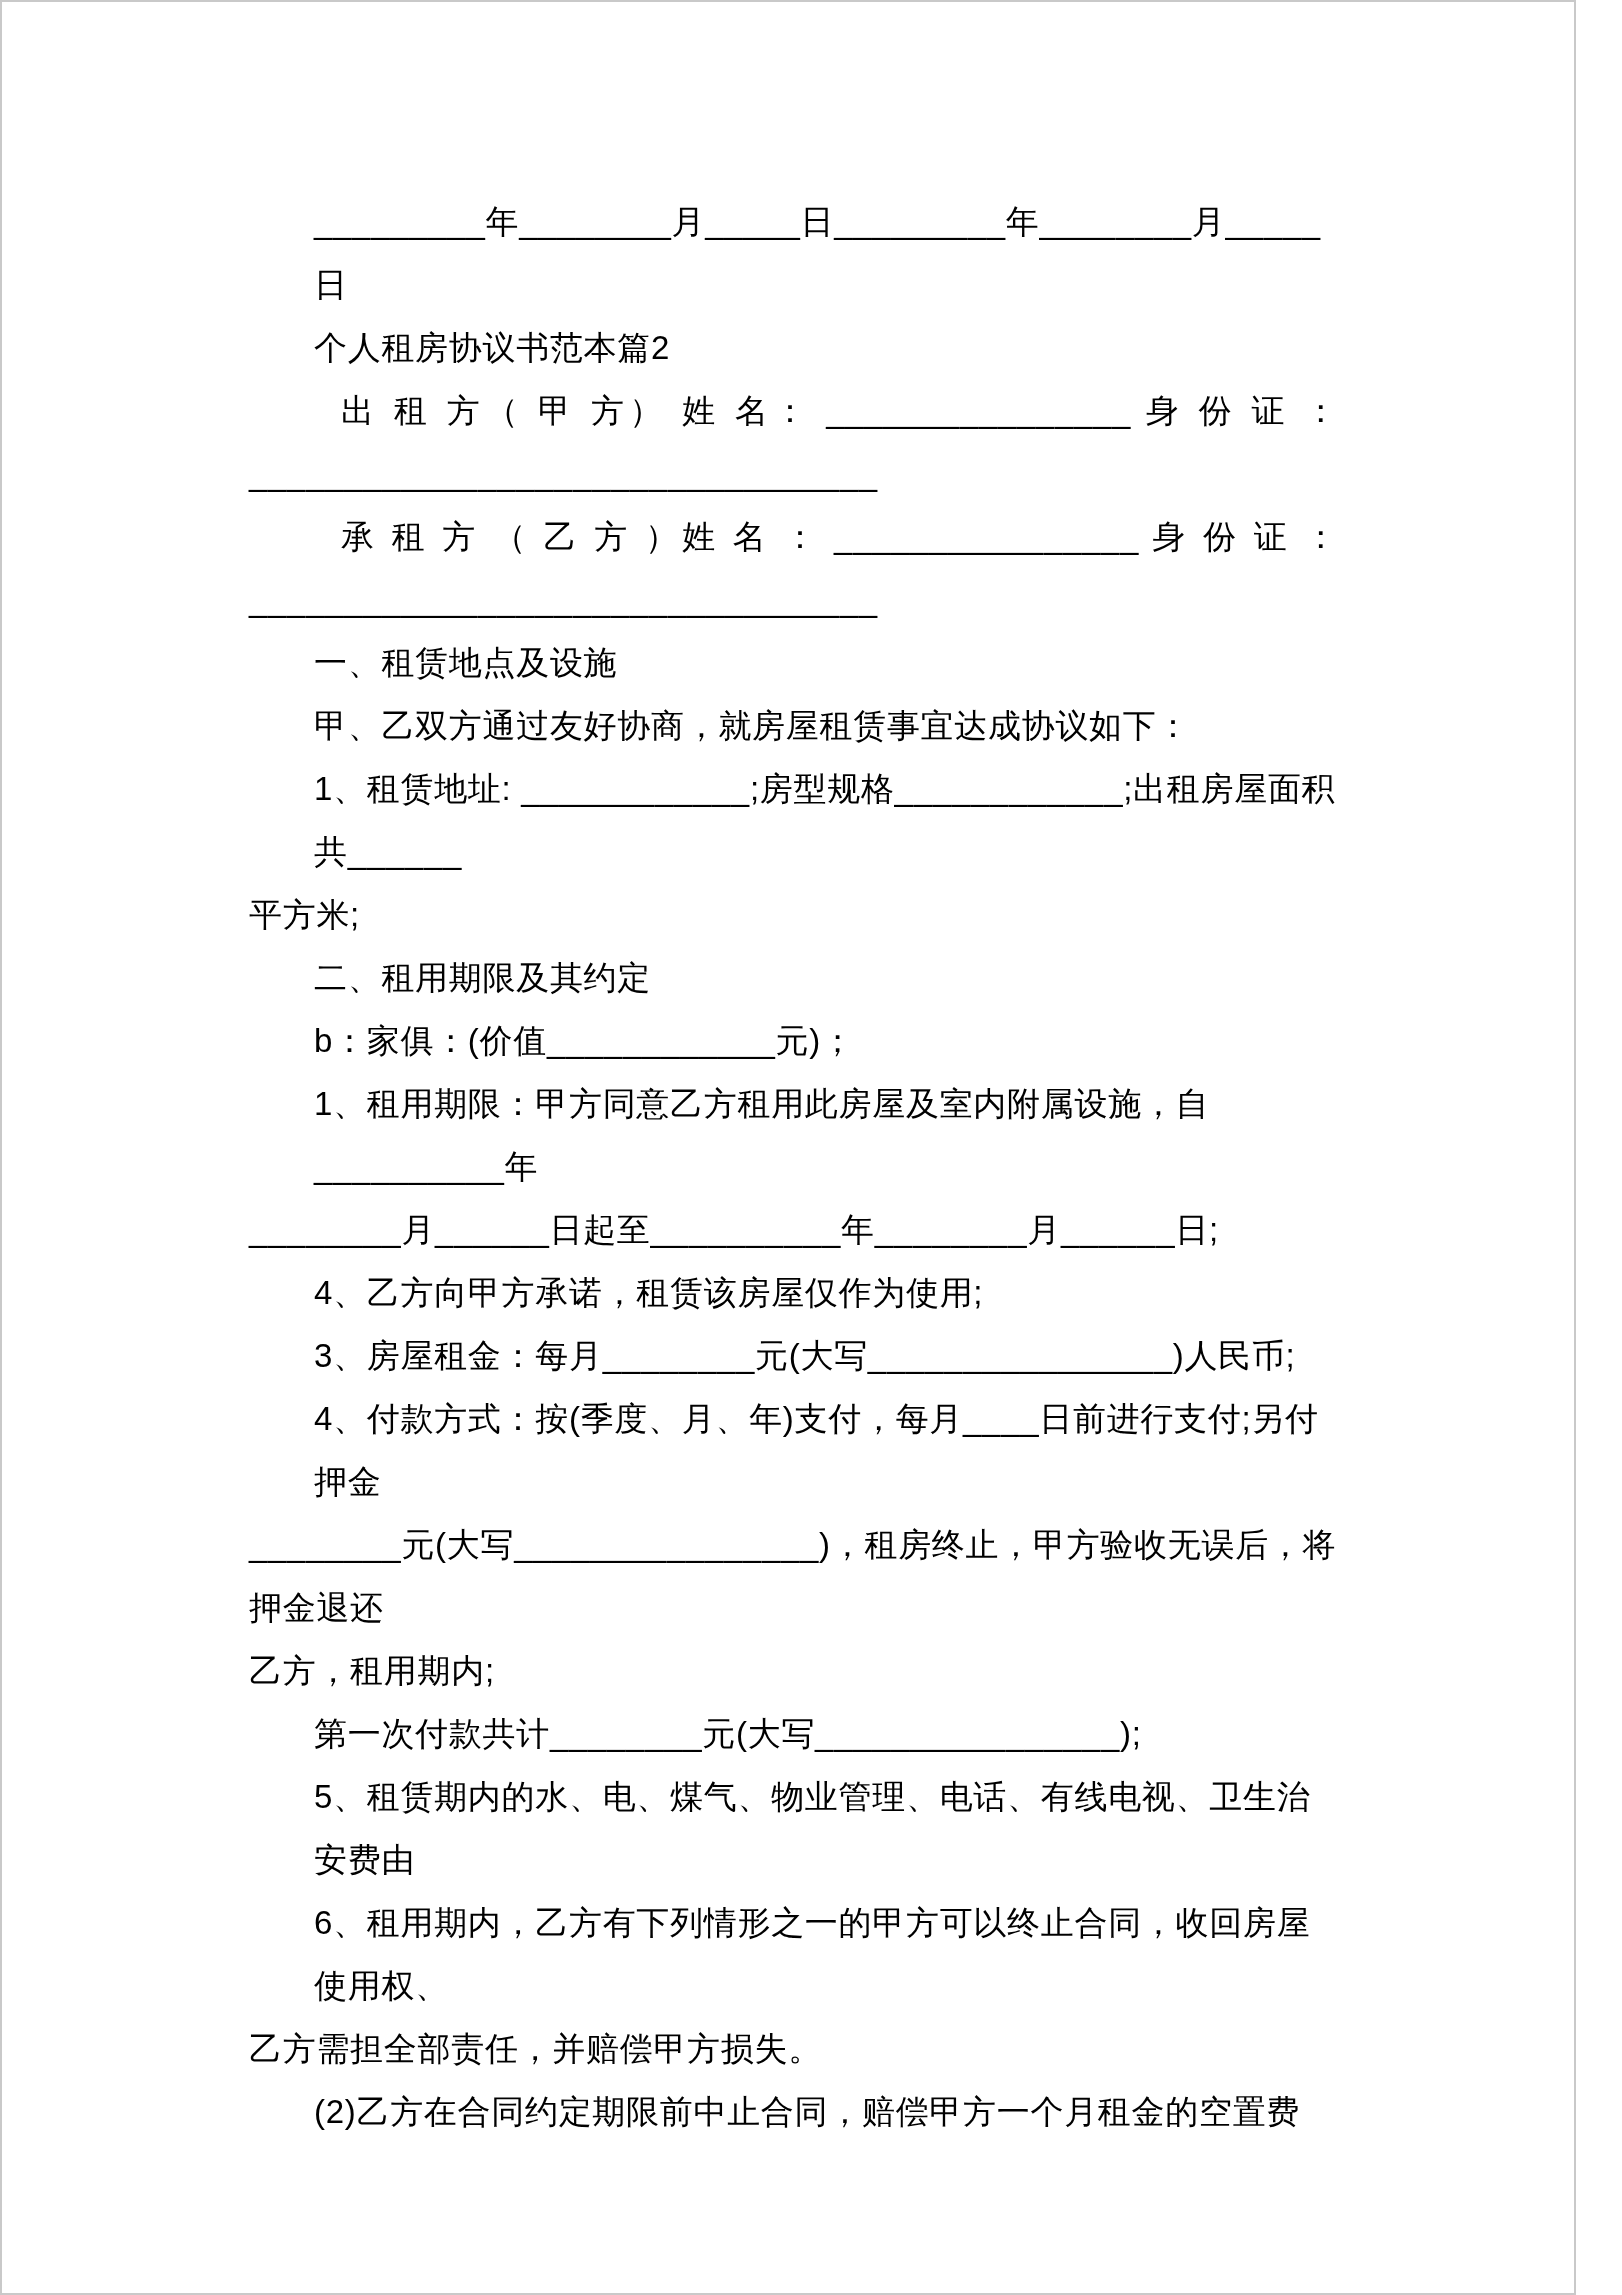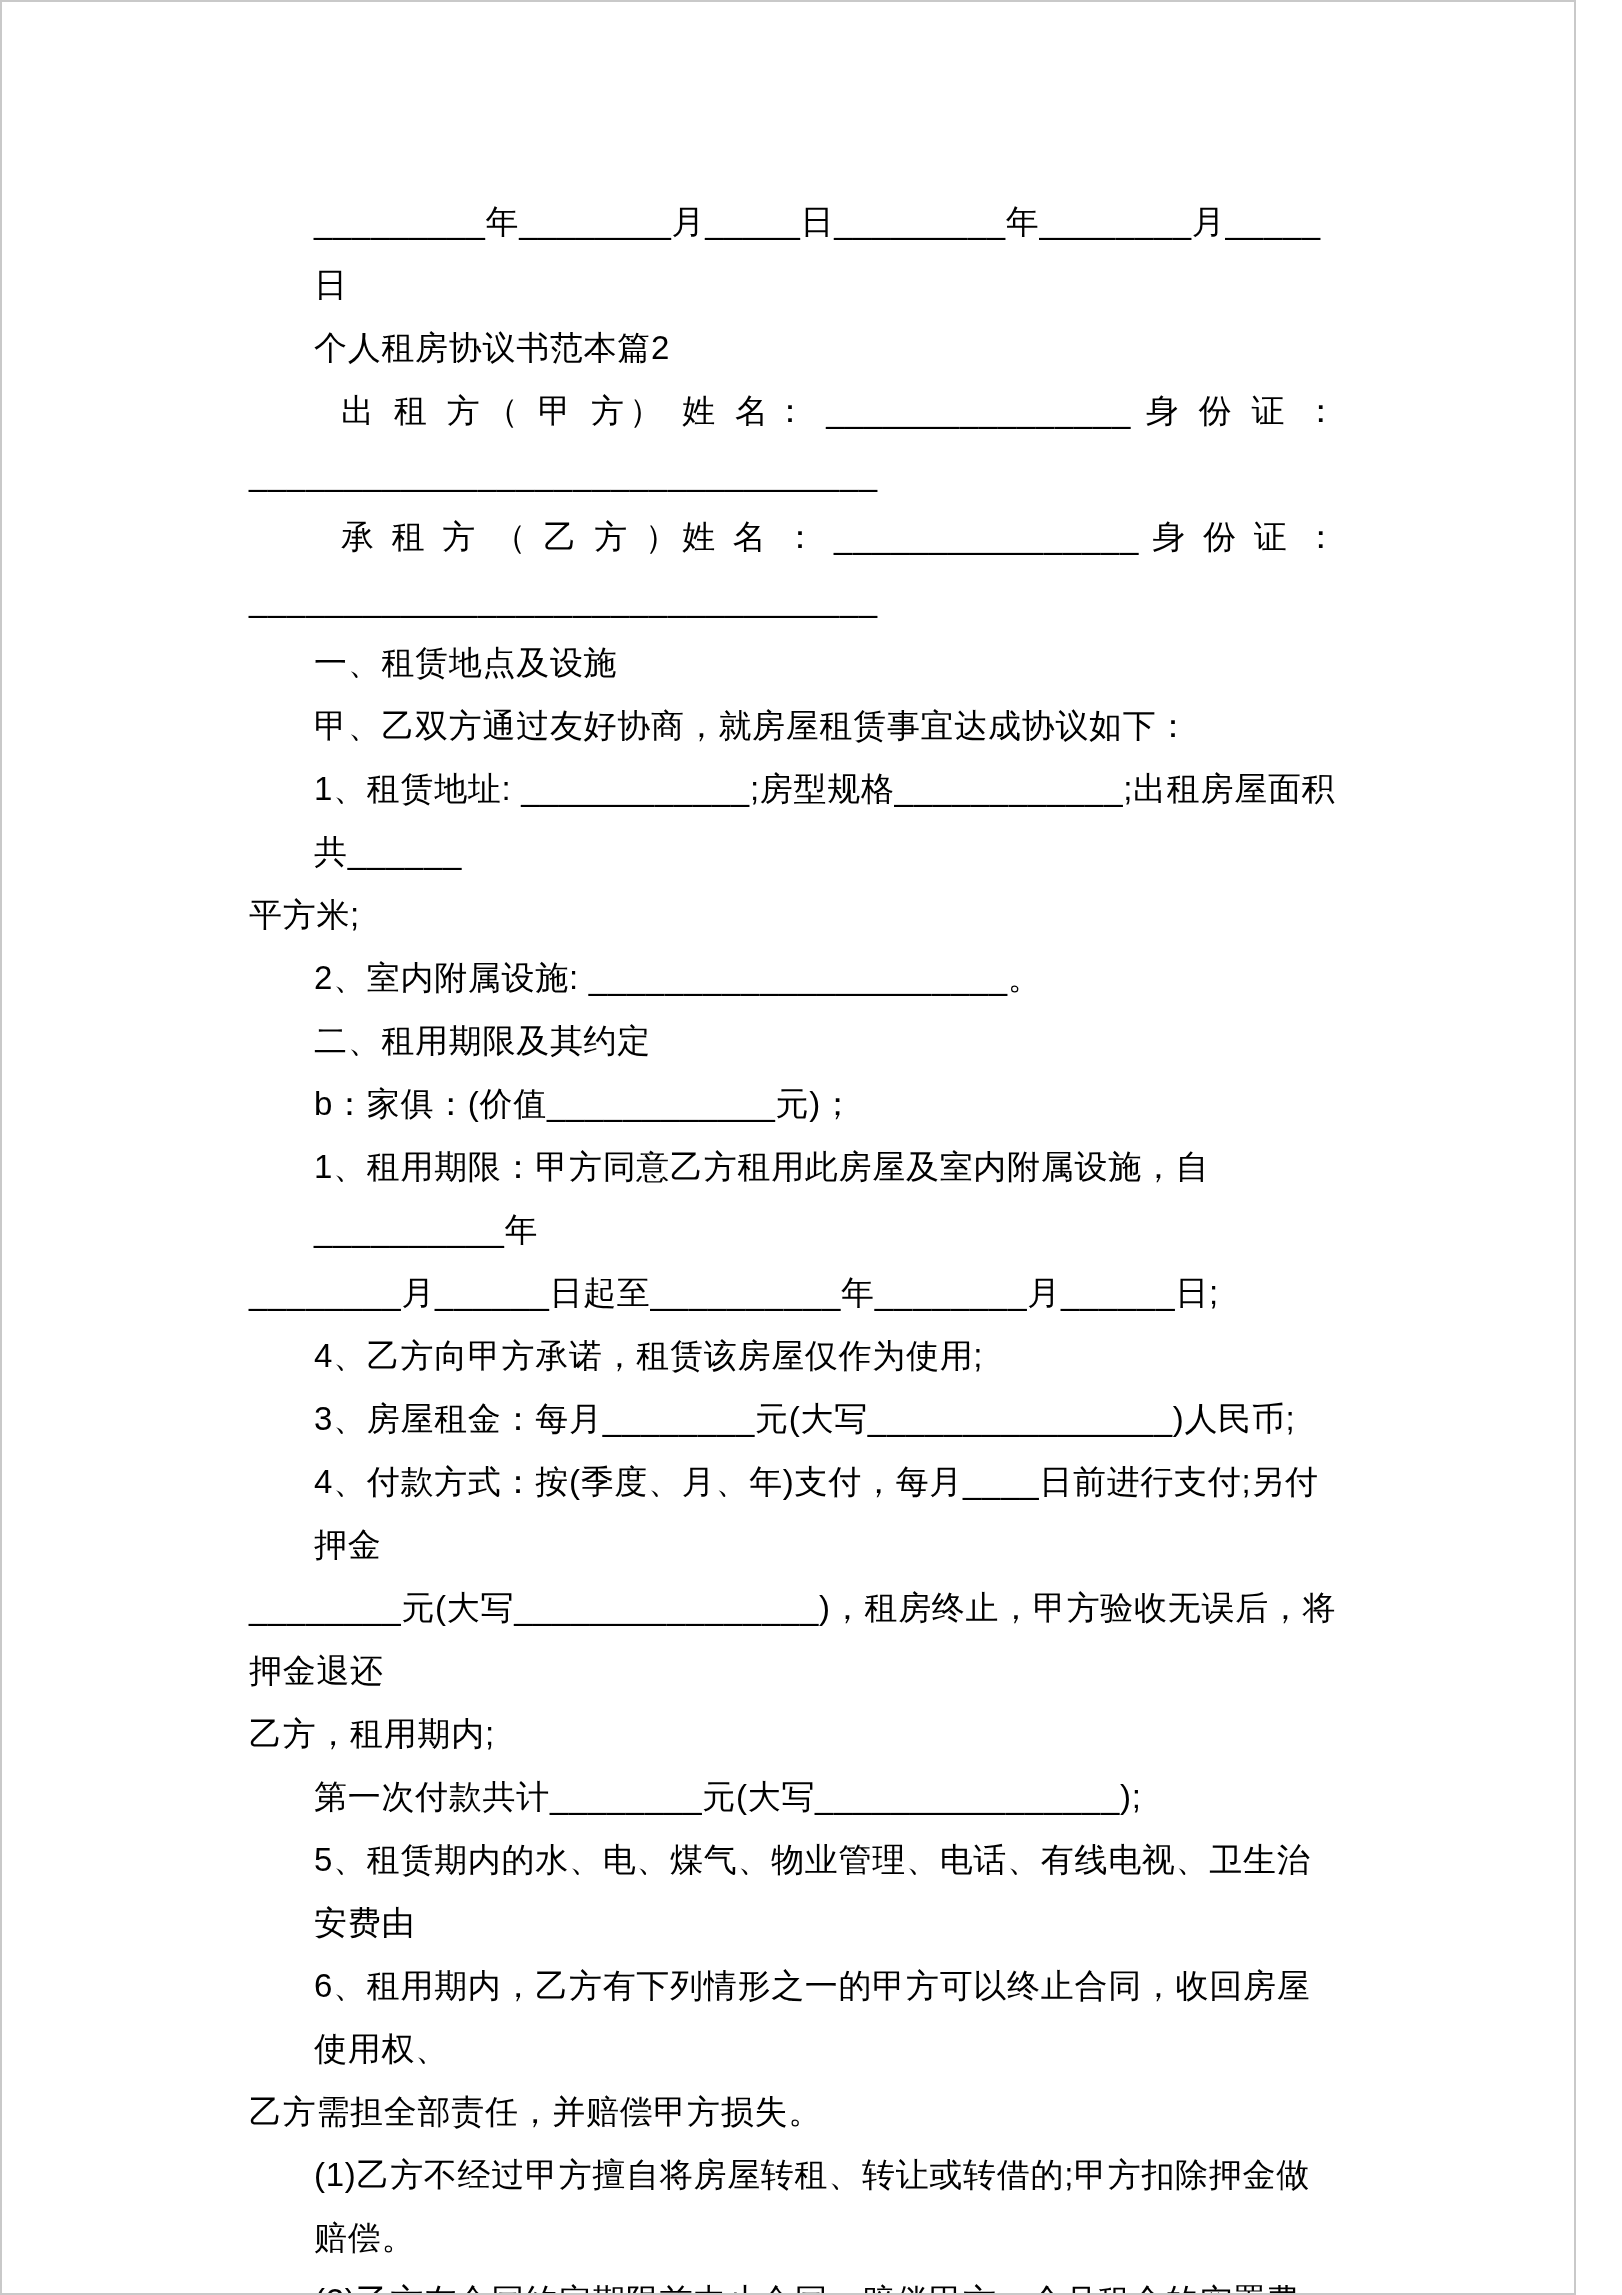--- a/index.html
+++ b/index.html
@@ -46,31 +46,29 @@
       <div class="line indent-1">_________年________月_____日_________年________月_____日</div>
       <div class="line indent-1">个人租房协议书范本篇2</div>
       <div class="line indent-2 justify">出 租 方（ 甲 方） 姓 名： ________________ 身 份 证 ：</div>
       <div class="line indent-0">_________________________________</div>
       <div class="line indent-2 justify">承 租 方 （ 乙 方 ）姓 名 ： ________________ 身 份 证 ：</div>
       <div class="line indent-0">_________________________________</div>
       <div class="line indent-1">一、租赁地点及设施</div>
       <div class="line indent-1">甲、乙双方通过友好协商，就房屋租赁事宜达成协议如下：</div>
       <div class="line indent-1">1、租赁地址: ____________;房型规格____________;出租房屋面积共______</div>
       <div class="line indent-0">平方米;</div>
-      <div class="line indent-1">2、室内附属设施: ______________________。</div>
       <div class="line indent-1">二、租用期限及其约定</div>
       <div class="line indent-1">b：家俱：(价值____________元)；</div>
       <div class="line indent-1">1、租用期限：甲方同意乙方租用此房屋及室内附属设施，自__________年</div>
       <div class="line indent-0">________月______日起至__________年________月______日;</div>
       <div class="line indent-1">4、乙方向甲方承诺，租赁该房屋仅作为使用;</div>
       <div class="line indent-1">3、房屋租金：每月________元(大写________________)人民币;</div>
       <div class="line indent-1">4、付款方式：按(季度、月、年)支付，每月____日前进行支付;另付押金</div>
       <div class="line indent-0">________元(大写________________)，租房终止，甲方验收无误后，将押金退还</div>
       <div class="line indent-0">乙方，租用期内;</div>
       <div class="line indent-1">第一次付款共计________元(大写________________);</div>
       <div class="line indent-1">5、租赁期内的水、电、煤气、物业管理、电话、有线电视、卫生治安费由</div>
       <div class="line indent-1">6、租用期内，乙方有下列情形之一的甲方可以终止合同，收回房屋使用权、</div>
       <div class="line indent-0">乙方需担全部责任，并赔偿甲方损失。</div>
-      <div class="line indent-1">(1)乙方不经过甲方擅自将房屋转租、转让或转借的;甲方扣除押金做赔偿。</div>
       <div class="line indent-1">(2)乙方在合同约定期限前中止合同，赔偿甲方一个月租金的空置费</div>
     </div>
 </div>
 
 
 </body></html>

